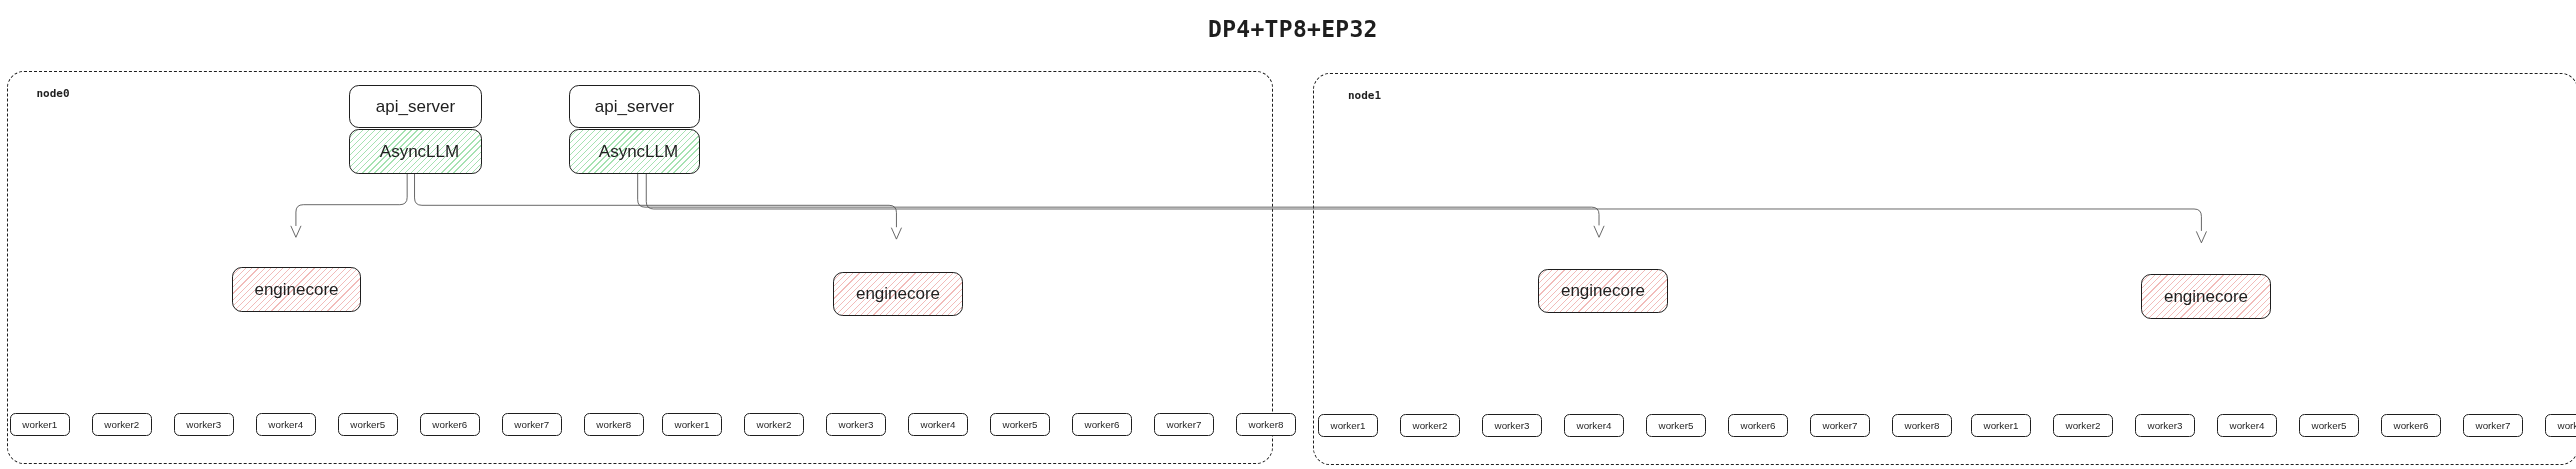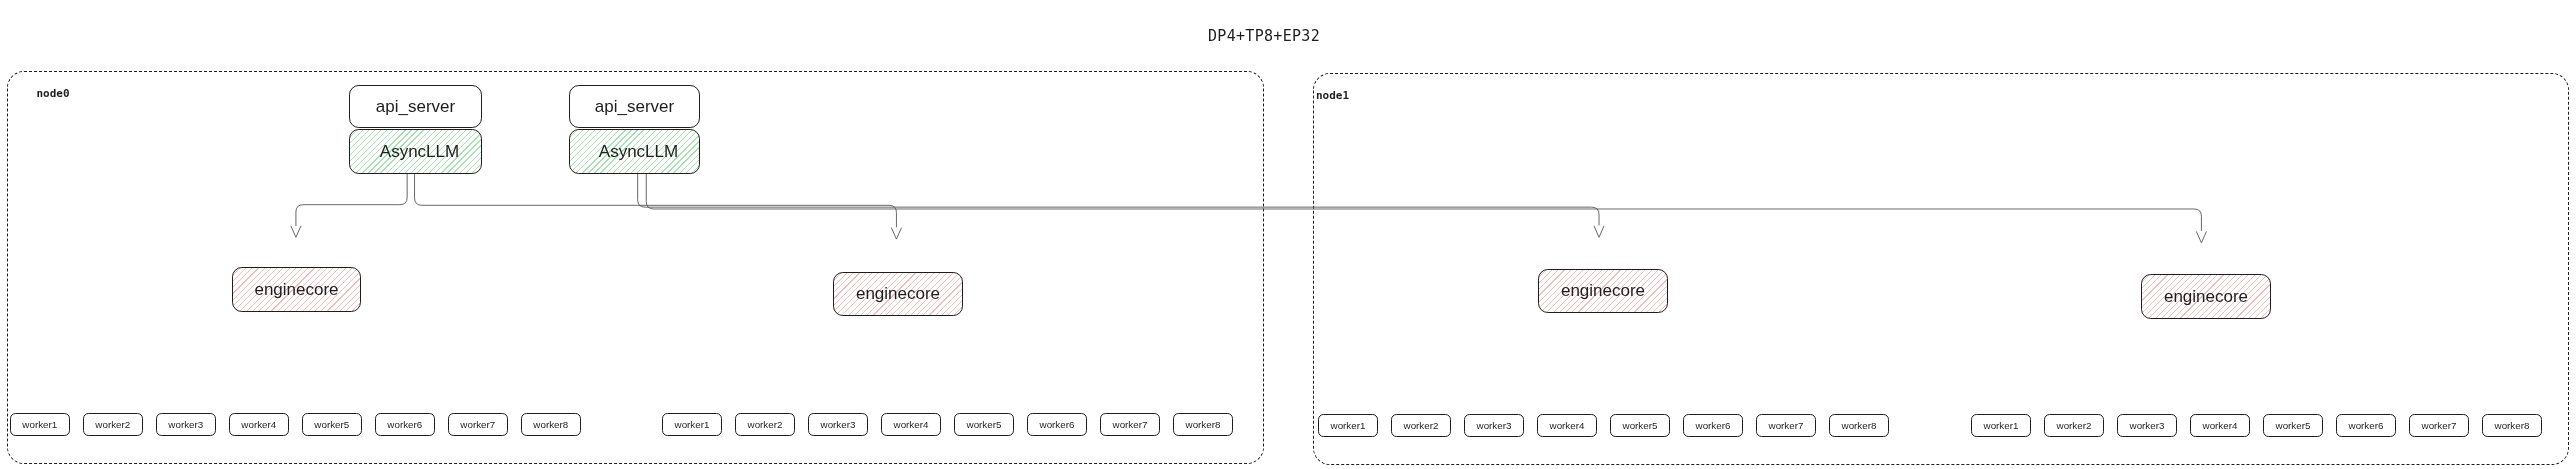--- a/index.html
+++ b/index.html
@@ -5,40 +5,41 @@
   html,body{margin:0;padding:0;background:#ffffff;}
   .canvas{
     position:relative;
     width:2576px;height:469px;
     background:#ffffff;
     font-family:"Liberation Sans", sans-serif;
     color:#1e1e1e;
     overflow:hidden;
   }
   .title{
-    position:absolute;left:1208px;top:27px;
+    position:absolute;left:1208px;top:16px;
     font-family:"DejaVu Sans Mono", monospace;
-    font-size:15px;font-weight:400;letter-spacing:0.3px;
+    font-size:23px;font-weight:700;letter-spacing:0.3px;
     white-space:nowrap;
   }
   .node{
     position:absolute;
     border:1.2px dashed #1e1e1e;
     border-radius:17px;
+    padding-left:9px;
   }
   .node0{left:7.4px;top:71px;width:1255px;height:391px;}
   .node1{left:1313px;top:73px;width:1254px;height:390px;}
   .node-label{
     position:absolute;
     font-family:"DejaVu Sans Mono", monospace;
     font-size:11px;font-weight:700;
     white-space:nowrap;
   }
   .node0-label{left:28px;top:14.8px;}
-  .node1-label{left:2px;top:15.4px;}
+  .node1-label{left:34px;top:15.4px;}
   .box{
     position:absolute;
     display:flex;align-items:center;justify-content:center;
     border:1.4px solid #1e1e1e;
     border-radius:9.8px;
     background-color:#ffffff;
     font-size:17px;
     white-space:nowrap;
     box-sizing:border-box;
   }
@@ -53,21 +54,21 @@
   .api1{left:349px;top:85px;width:133px;height:43px;}
   .llm1{left:349px;top:129px;width:133px;height:45px;}
   .api2{left:569px;top:85px;width:131px;height:43px;}
   .llm2{left:569px;top:129px;width:131px;height:45px;}
   .ec1{left:232px;top:239px;width:129px;height:45px;}
   .ec2{left:833px;top:244px;width:130px;height:44px;}
   .ec3{left:1538px;top:241px;width:130px;height:44px;}
   .ec4{left:2141px;top:246px;width:130px;height:45px;}
   .worker-row{
     position:absolute;
-    display:flex;gap:13px;
+    display:flex;gap:22px;
   }
   .wr1{left:9.8px;top:413px;}
   .wr2{left:662px;top:413px;}
   .wr3{left:1318px;top:414px;}
   .wr4{left:1971px;top:414px;}
   .worker{
     width:60px;height:23.4px;
     border:1.2px solid #1e1e1e;border-radius:5.5px;
     background:#ffffff;
     display:flex;align-items:center;justify-content:center;

